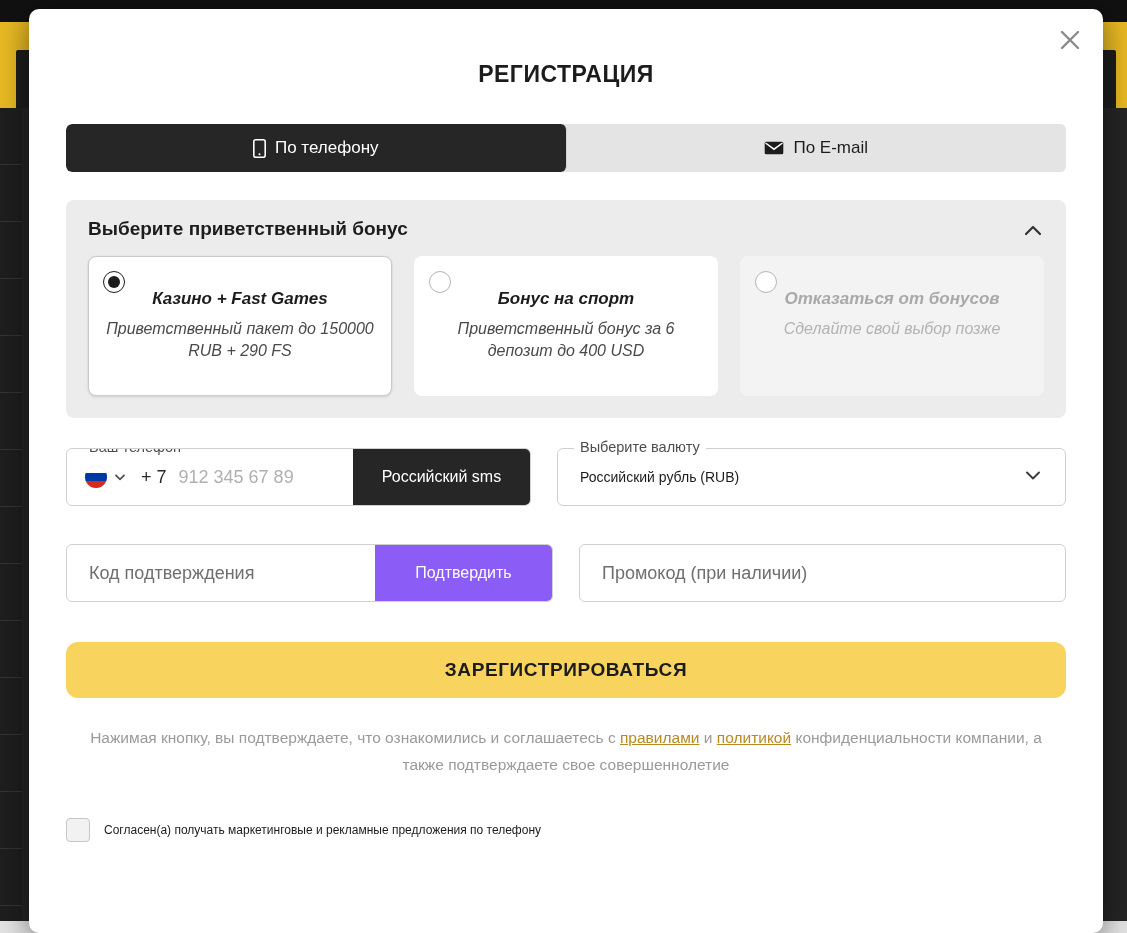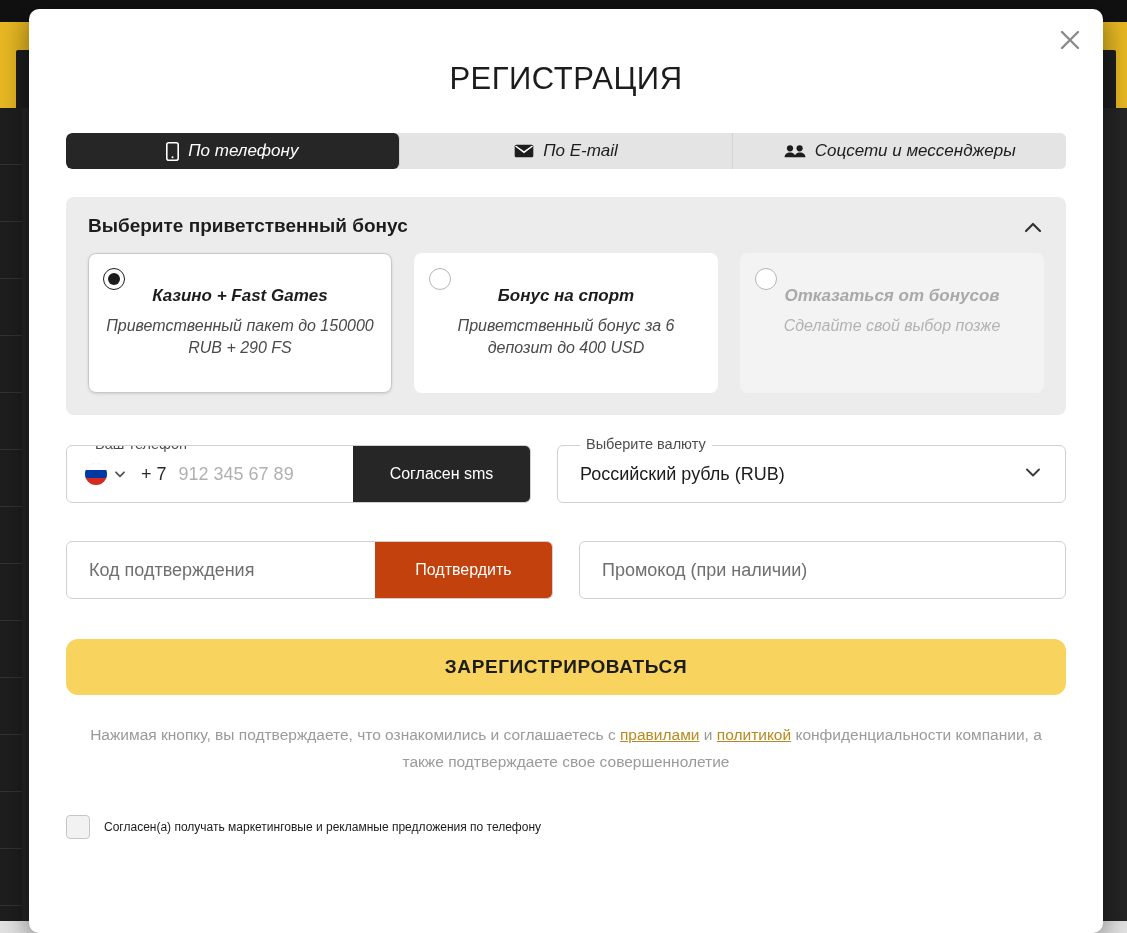--- a/index.html
+++ b/index.html
@@ -92,37 +92,36 @@
     cursor: pointer;
     color: #8b8b8b;
     font-size: 30px;
     line-height: 32px;
     text-align: center;
     font-weight: 300;
     font-family: "Liberation Sans", sans-serif;
   }
   #modal-title {
     text-align: center;
-    font-size: 31px;
-    font-weight: normal;
+    font-size: 23px;
+    font-weight: bold;
     color: #1c1c1c;
     letter-spacing: 0.5px;
     padding-top: 52px;
     margin: 0 0 36px 0;
   }
 
   
   #tabs {
     display: flex;
     margin: 0 37px;
     border-radius: 6px;
     overflow: hidden;
-    height: 36px;
+    height: 48px;
     background: #e4e4e4;
-    font-style: italic;
   }
   .tab {
     flex: 1;
     display: flex;
     align-items: center;
     justify-content: center;
     gap: 9px;
     font-size: 17px;
     color: #1d1d1d;
     background: #e4e4e4;
@@ -238,21 +237,21 @@
     border: 1px solid #d0d0d0;
     border-radius: 6px;
     background: #fff;
     box-sizing: border-box;
     display: flex;
     align-items: center;
     overflow: hidden;
   }
   .field-legend {
     position: absolute;
-    left: 22px;
+    left: 16px;
     top: -10px;
     background: #ffffff;
     padding: 0 6px;
     font-size: 14.5px;
     color: #4d4d4d;
   }
   .flag-wrap {
     display: flex;
     align-items: center;
     gap: 6px;
@@ -297,21 +296,21 @@
     background: #262626;
     color: #ffffff;
     font-size: 16px;
     display: flex;
     align-items: center;
     justify-content: center;
     cursor: pointer;
     border: none;
     font-family: "Liberation Sans", sans-serif;
   }
-  .inline-btn.grey { background: #c2410c; }
+  .inline-btn.grey { background: #8b5cf6; }
   .text-input {
     border: none;
     outline: none;
     font-size: 18px;
     color: #1c1c1c;
     background: transparent;
     padding-left: 22px;
     flex: 1;
     height: 100%;
     font-family: "Liberation Sans", sans-serif;
@@ -324,21 +323,21 @@
     border: 1px solid #d0d0d0;
     border-radius: 6px;
     background: #fff;
     box-sizing: border-box;
     display: flex;
     align-items: center;
     padding: 0 22px;
     cursor: pointer;
   }
   .select-value {
-    font-size: 18px;
+    font-size: 14px;
     color: #1c1c1c;
     flex: 1;
   }
   .row2 { margin-top: 38px; }
 
   
   #submit-btn {
     margin: 40px 37px 0 37px;
     height: 56px;
     background: #f8d45f;
@@ -439,31 +438,20 @@
       <span>По телефону</span>
     </div>
     <div class="tab">
       <span class="ticon">
         <svg width="20" height="14" viewBox="0 0 20 14" aria-hidden="true">
           <rect x="0.7" y="0.7" width="18.6" height="12.6" rx="1.5" fill="#1d1d1d"></rect>
           <path d="M1.5 2 L10 8.2 L18.5 2" fill="none" stroke="#ffffff" stroke-width="1.5"></path>
         </svg>
       </span>
       <span>По E-mail</span>
-    </div>
-    <div class="tab">
-      <span class="ticon">
-        <svg width="22" height="14" viewBox="0 0 22 14" aria-hidden="true">
-          <circle cx="6" cy="4.3" r="3.1" fill="#1d1d1d"></circle>
-          <circle cx="15.6" cy="4.3" r="3.1" fill="#1d1d1d"></circle>
-          <path d="M0.6 13.2c0-3 2.4-4.8 5.4-4.8s5.4 1.8 5.4 4.8z" fill="#1d1d1d"></path>
-          <path d="M10.6 13.2c0-3 2.4-4.8 5.4-4.8s5.4 1.8 5.4 4.8z" fill="#1d1d1d"></path>
-        </svg>
-      </span>
-      <span>Соцсети и мессенджеры</span>
     </div>
   </div>
 
   <div id="bonus-panel">
     <div id="bonus-title">Выберите приветственный бонус</div>
     <div id="bonus-collapse">
       <svg width="26" height="26" viewBox="0 0 26 26" aria-hidden="true">
         <path d="M6 16 L13 9 L20 16" fill="none" stroke="#333333" stroke-width="2.2" stroke-linecap="round" stroke-linejoin="round"></path>
       </svg>
     </div>
@@ -498,21 +486,21 @@
               <span class="fs3"></span>
           </span>
           <span class="chev">
             <svg width="14" height="14" viewBox="0 0 14 14" aria-hidden="true">
               <path d="M3 5.3 L7 9.3 L11 5.3" fill="none" stroke="#555" stroke-width="1.8" stroke-linecap="round" stroke-linejoin="round"></path>
             </svg>
           </span>
         </span>
         <span class="code-prefix">+ 7</span>
         <input class="phone-input" type="text" placeholder="912 345 67 89" style="">
-        <button class="inline-btn">Согласен sms</button>
+        <button class="inline-btn">Российский sms</button>
       </div>
 
       <div class="select-field">
         <span class="field-legend">Выберите валюту</span>
         <span class="select-value">Российский рубль (RUB)</span>
         <span>
           <svg width="20" height="20" viewBox="0 0 20 20" aria-hidden="true">
             <path d="M4 7.5 L10 13.5 L16 7.5" fill="none" stroke="#3a3a3a" stroke-width="1.9" stroke-linecap="round" stroke-linejoin="round"></path>
           </svg>
         </span>

